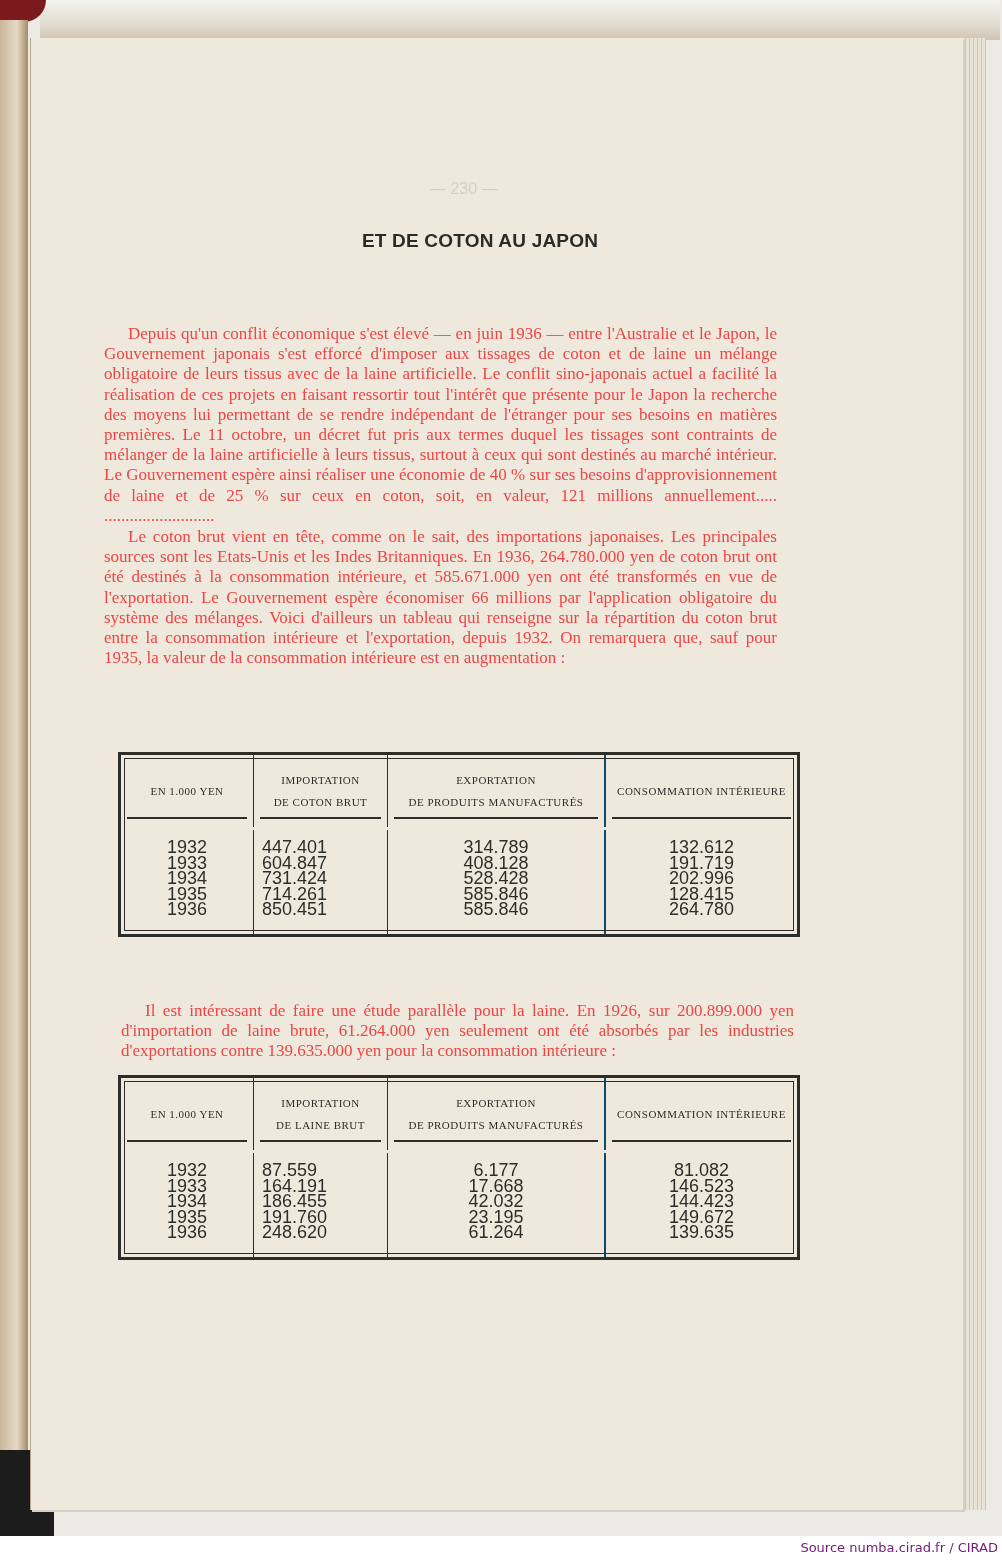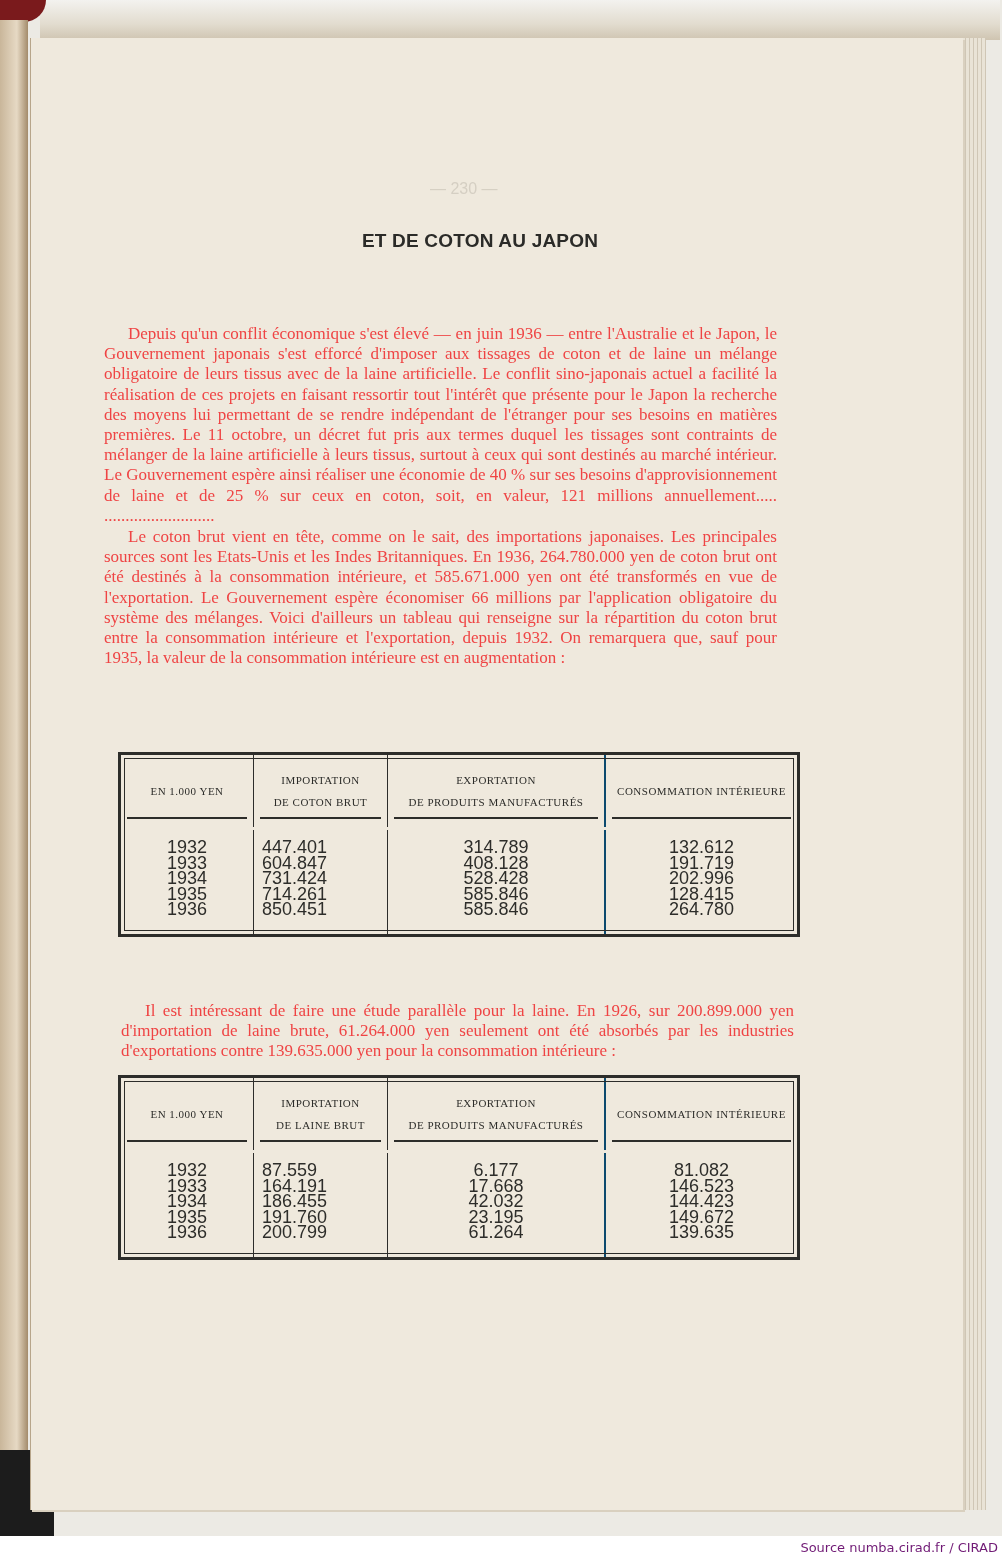--- a/index.html
+++ b/index.html
@@ -188,21 +188,21 @@
         <td class="col4">144.423</td>
       </tr>
       <tr>
         <td class="col1">1935</td>
         <td class="col2">191.760</td>
         <td class="col3">23.195</td>
         <td class="col4">149.672</td>
       </tr>
       <tr class="last">
         <td class="col1">1936</td>
-        <td class="col2">200.799</td>
+        <td class="col2">248.620</td>
         <td class="col3">61.264</td>
         <td class="col4">139.635</td>
       </tr>
     </tbody>
   </table>
 </div>
 
 <div class="source">Source numba.cirad.fr / CIRAD</div>
 
 </body></html>

